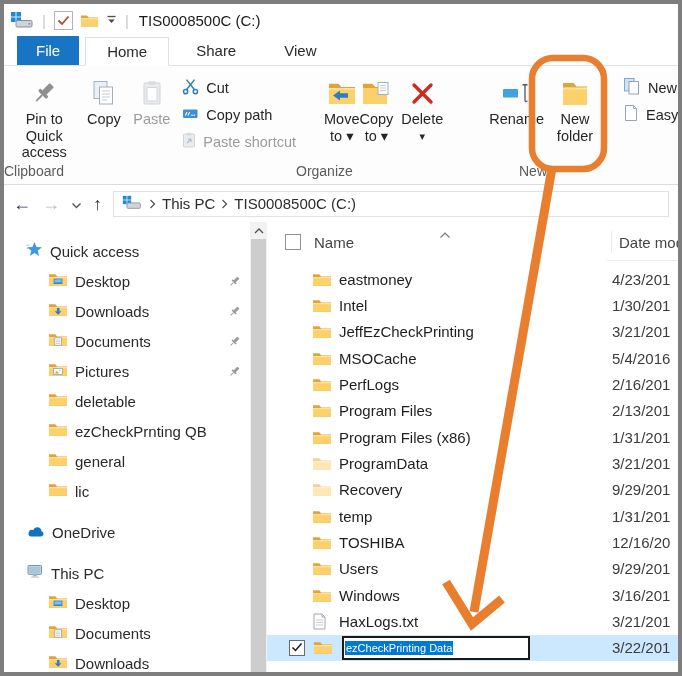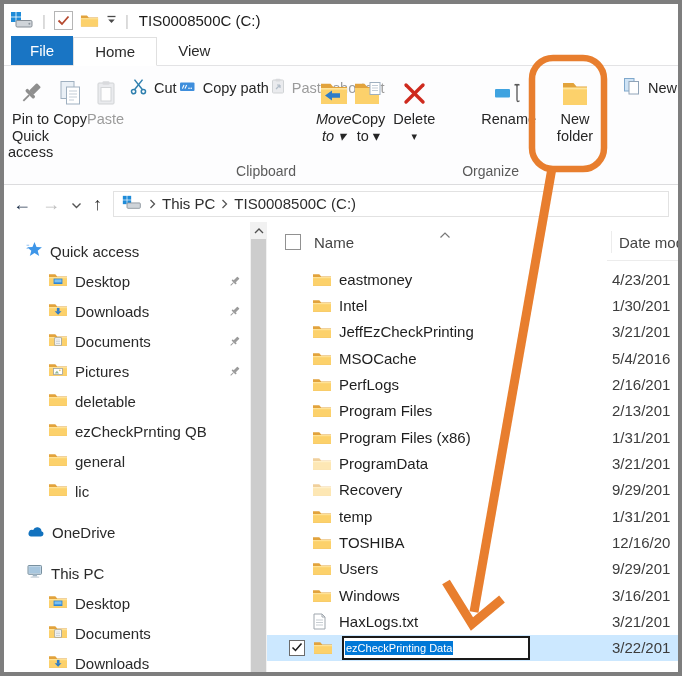--- a/index.html
+++ b/index.html
@@ -14,37 +14,37 @@
   .qat-sep { color:#c9c9c9; font-size:15px; padding:0 1px; }
   .qat-btn { display:flex; align-items:center; justify-content:center; }
   .qat-check { width:19px; height:19px; border:1px solid #b5b5b5; background:#fff;
                display:flex; align-items:center; justify-content:center; }
   .title-text { font-size:15px; color:#1a1a1a; margin-left:2px; white-space:nowrap; }
 
   
   .tabrow { height:30px; display:flex; align-items:flex-end; padding-left:7px;
             border-bottom:1px solid #e3e3e5; background:#fff; }
   .tab { height:29px; display:flex; align-items:center; justify-content:center;
-         font-size:15px; padding:0 21px; color:#2b2b2b; }
+         font-size:15px; padding:0 21px; color:#2b2b2b;margin-left:6px; }
   .tab-file { background:#1975c4; color:#fff; padding:0 19px; }
   .tab-active { background:#fff; border:1px solid #e0e0e0; border-bottom:1px solid #fff;
                 margin-bottom:-1px; }
 
   
   .ribbon { position:relative; height:119px; background:#fdfdfe; border-bottom:1px solid #dcdcde;
             display:flex; }
   .rgroup { position:relative; display:flex; flex-direction:column; }
   .rgroup-body { flex:1; display:flex; align-items:flex-start; }
-  .rgroup-label { height:23px; text-align:right; font-size:14px; color:#5b5b5b;
+  .rgroup-label { height:23px; text-align:left; font-size:14px; color:#5b5b5b;
                   line-height:20px; }
   .gsep { width:1px; background:#e4e4e6; margin:4px 0 4px 0; }
   .bigbtn { display:flex; flex-direction:column; align-items:center; padding-top:9px;
             font-size:14.5px; line-height:16.5px; color:#262626; text-align:center; }
   .bigbtn .bicon { height:36px; display:flex; align-items:center; justify-content:center; }
-  .smallcol { display:flex; padding-top:8px; }
+  .smallcol { display:flex; flex-direction:column; padding-top:8px; }
   .smallbtn { height:27px; display:flex; align-items:center; gap:7px; font-size:14.5px;
               color:#262626; padding-left:2px; white-space:nowrap; }
   .disabled { color:#9b9b9b;justify-content:center; }
   .disabled svg { opacity:.55; filter:grayscale(.6); }
 
   
   .addressbar { height:37px; display:flex; align-items:center; padding:0 9px; gap:11px;
                 background:#fff; }
   .nav-ico { font-size:18px; line-height:1; }
   .addr-field { flex:1; height:26px; border:1px solid #e2e2e2; display:flex;
@@ -128,20 +128,21 @@
         <path d="M2.2 4.5 L5.5 8 L8.8 4.5 Z" fill="#4a4a4a"></path>
       </svg>
     </span>
     <span class="qat-sep">|</span>
     <span class="title-text">TIS0008500C (C:)</span>
   </div>
 
   <div class="tabrow">
     <div class="tab tab-file">File</div>
     <div class="tab tab-active">Home</div>
+    <div class="tab">Share</div>
     <div class="tab">View</div>
   </div>
 
   <div class="ribbon">
 
     <div class="rgroup" style="width:292px;">
       <div class="rgroup-body">
         <div class="bigbtn" style="width:80px;margin-left:4px;">
           <span class="bicon">
             <svg width="26" height="26" viewBox="0 0 14 14">
@@ -217,21 +218,21 @@
           </div>
         </div>
       </div>
       <div class="rgroup-label">Clipboard</div>
     </div>
 
     <div class="gsep"></div>
 
     <div class="rgroup" style="width:223px;">
       <div class="rgroup-body">
-        <div class="bigbtn" style="width:56px;margin-left:20px;font-style:italic;">
+        <div class="bigbtn" style="width:56px;margin-left:28px;">
           <span class="bicon">
             <svg width="30" height="25" viewBox="0 0 30 25">
               <path d="M2 2.8 L11.5 2.8 L14.3 6 L28 6 L28 23 L2 23 Z" fill="#e2a33c"></path>
               <path d="M2 7 H28 V23 H2 Z" fill="#fcd16b"></path>
                 <path d="M2 7 H28 V8.6 H2 Z" fill="#ffe59c"></path>
               <polygon points="6,14.5 13,9.5 13,12.3 21,12.3 21,16.7 13,16.7 13,19.5" fill="#2e7cc9"></polygon>
             </svg>
           </span>
           <span>Move</span>
           <span>to ▾</span>

